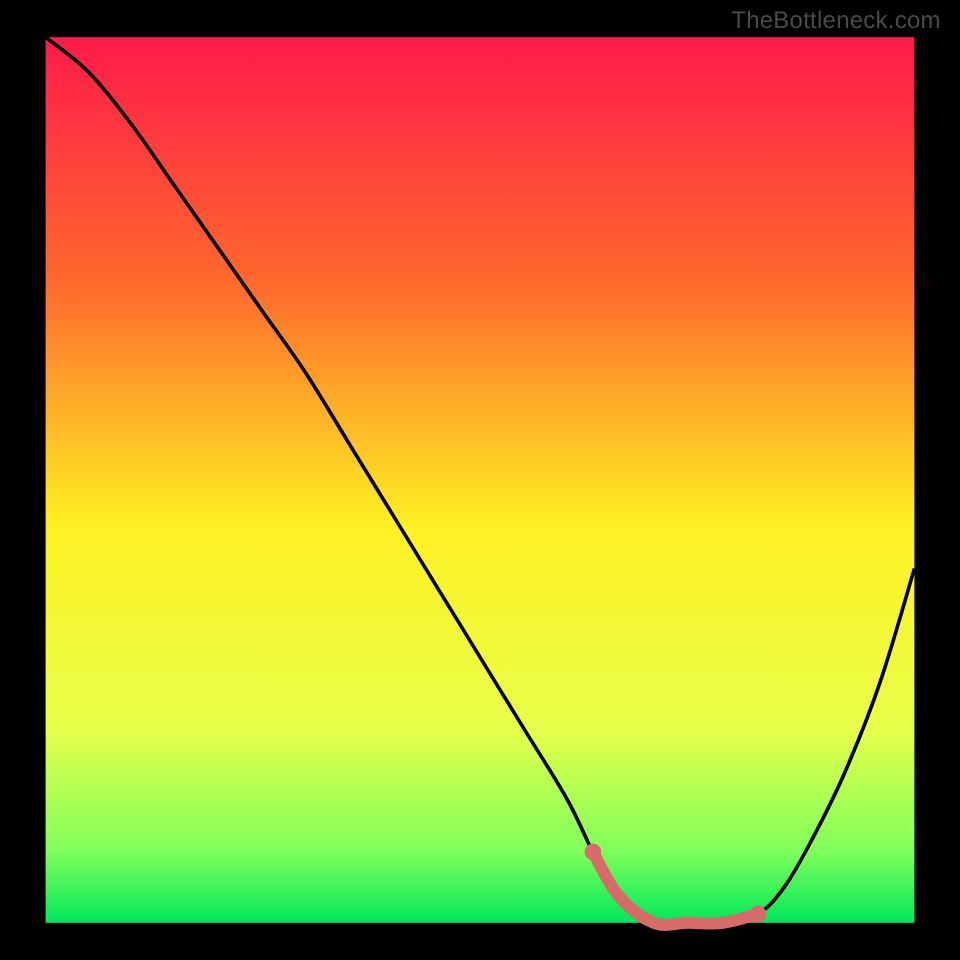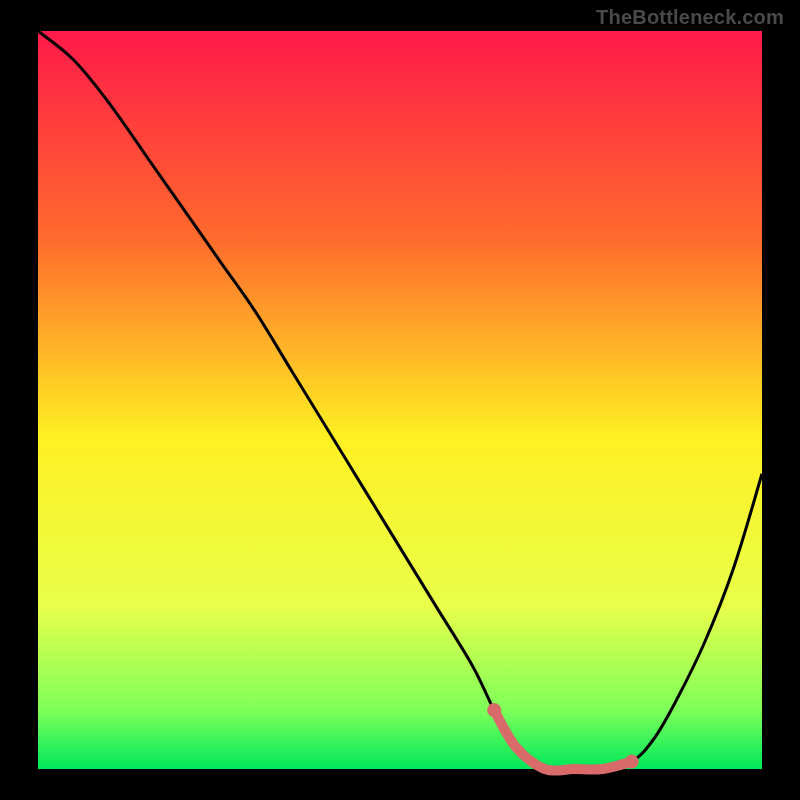--- a/index.html
+++ b/index.html
@@ -15,21 +15,21 @@
     width: 800px;
     height: 800px;
     background: #000;
   }
   .watermark {
     position: absolute;
     top: 6px;
     right: 16px;
     font-family: Arial, Helvetica, sans-serif;
     font-size: 20px;
-    font-weight: bold;
+    font-weight: normal;
     color: #4a4a4a;
     letter-spacing: 0.2px;
     z-index: 5;
   }
   svg.plot {
     position: absolute;
     left: 0;
     top: 0;
     width: 800px;
     height: 800px;

